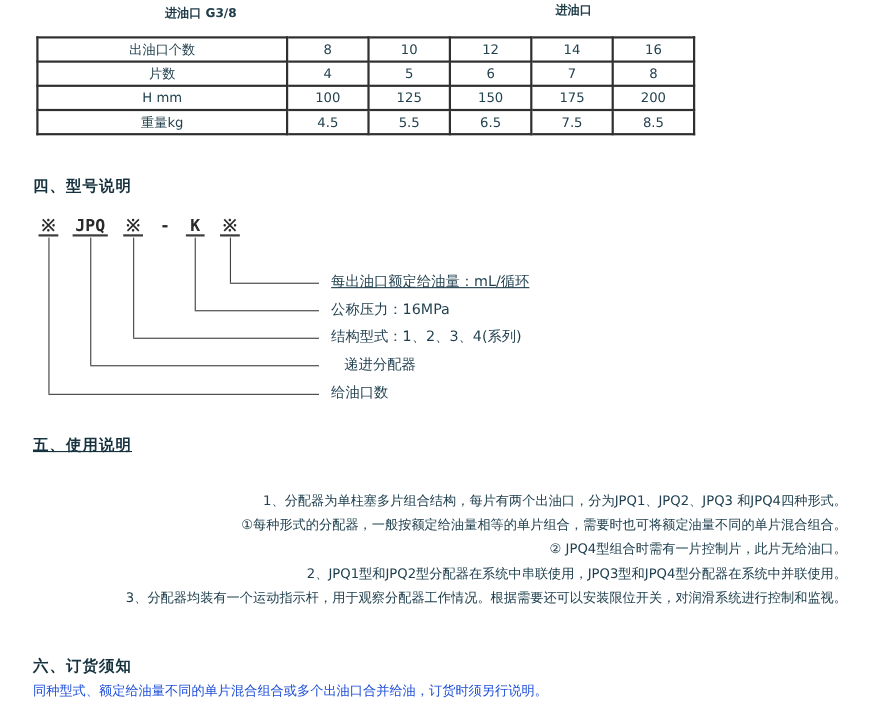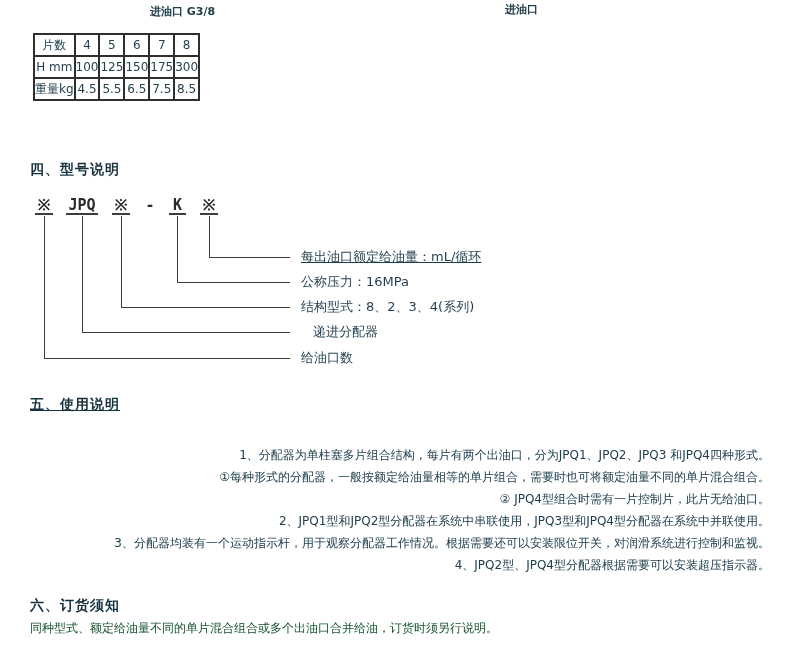--- a/index.html
+++ b/index.html
@@ -41,45 +41,53 @@
   .h4{left:209px;top:257px;width:81px;}
 
   .callout{position:absolute;left:301px;font-size:13px;color:#1f3e4d;white-space:nowrap;line-height:16px;}
   .co0{top:249px;text-decoration:underline;} .co1{top:274px;} .co2{top:299px;} .co3{top:324px;margin-left:12px;} .co4{top:350px;}
 
   
   .usage-lines{position:absolute;left:30px;top:444px;width:740px;text-align:right;}
   .usage-line{font-size:12px;line-height:22px;color:#20404f;white-space:nowrap;}
 
   .order-text{position:absolute;left:30px;top:620px;font-size:12px;line-height:16px;
-              color:#14532d;white-space:nowrap;}
+              color:#1d4ed8;white-space:nowrap;}
 </style>
 </head>
 <body>
 
 <div class="abs top-label" style="left:150px;top:4px;">进油口 G3/8</div>
 <div class="abs top-label" style="left:505px;top:2px;">进油口</div>
 
 <table class="spec-table">
   <tbody>
+      <tr>
+    <td class="col-hdr">出油口个数</td>
+    <td class="col-val">8</td>
+    <td class="col-val">10</td>
+    <td class="col-val">12</td>
+    <td class="col-val">14</td>
+    <td class="col-val">16</td>
+  </tr>
   <tr>
     <td>片数</td>
     <td>4</td>
     <td>5</td>
     <td>6</td>
     <td>7</td>
     <td>8</td>
   </tr>
   <tr>
     <td>H mm</td>
     <td>100</td>
     <td>125</td>
     <td>150</td>
     <td>175</td>
-    <td>300</td>
+    <td>200</td>
   </tr>
   <tr>
     <td>重量kg</td>
     <td>4.5</td>
     <td>5.5</td>
     <td>6.5</td>
     <td>7.5</td>
     <td>8.5</td>
   </tr>
 </tbody>
@@ -100,29 +108,28 @@
 <div class="vline v3"></div>
 <div class="vline v4"></div>
 <div class="hline h0"></div>
 <div class="hline h1"></div>
 <div class="hline h2"></div>
 <div class="hline h3"></div>
 <div class="hline h4"></div>
 
 <div class="callout co0">每出油口额定给油量：mL/循环</div>
 <div class="callout co1">公称压力：16MPa</div>
-<div class="callout co2">结构型式：8、2、3、4(系列)</div>
+<div class="callout co2">结构型式：1、2、3、4(系列)</div>
 <div class="callout co3">递进分配器</div>
 <div class="callout co4">给油口数</div>
 
 <div class="abs sec-title" style="left:30px;top:396px;text-decoration:underline;">五、使用说明</div>
 
 <div class="usage-lines">
   <div class="usage-line">1、分配器为单柱塞多片组合结构，每片有两个出油口，分为JPQ1、JPQ2、JPQ3 和JPQ4四种形式。</div>
   <div class="usage-line">①每种形式的分配器，一般按额定给油量相等的单片组合，需要时也可将额定油量不同的单片混合组合。</div>
   <div class="usage-line">② JPQ4型组合时需有一片控制片，此片无给油口。</div>
   <div class="usage-line">2、JPQ1型和JPQ2型分配器在系统中串联使用，JPQ3型和JPQ4型分配器在系统中并联使用。</div>
   <div class="usage-line">3、分配器均装有一个运动指示杆，用于观察分配器工作情况。根据需要还可以安装限位开关，对润滑系统进行控制和监视。</div>
-  <div class="usage-line">4、JPQ2型、JPQ4型分配器根据需要可以安装超压指示器。</div>
 </div>
 
 <div class="abs sec-title" style="left:30px;top:597px;">六、订货须知</div>
 <div class="order-text">同种型式、额定给油量不同的单片混合组合或多个出油口合并给油，订货时须另行说明。</div>
 
 </body></html>

